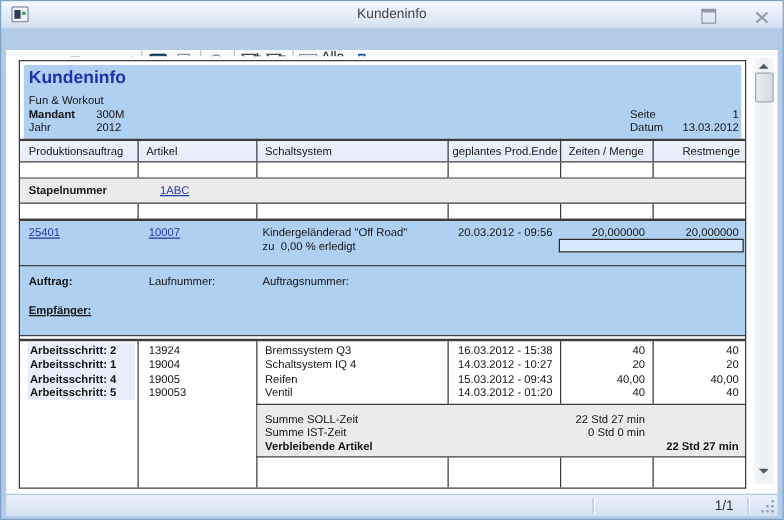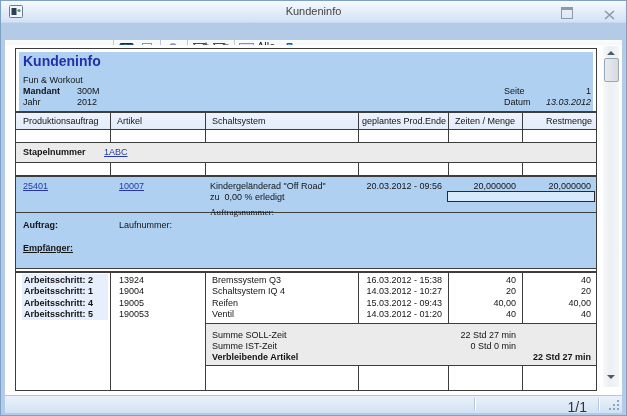--- a/index.html
+++ b/index.html
@@ -30,21 +30,21 @@
   .band-gray{background:#ebebeb;}
   .report-title{position:absolute;font-size:14px;font-weight:bold;color:#2231aa;}
   .pbox{position:absolute;border:1px solid #2a2a2a;background:#d7e9fa;box-sizing:border-box;}
   .vscroll{position:absolute;right:3px;top:1px;width:16px;height:341px;background:linear-gradient(90deg,#f6f8fa,#edf0f3 40%,#f3f5f7);}
   .sc-arrow{position:absolute;left:4px;width:0;height:0;border-left:4px solid transparent;border-right:4px solid transparent;}
   .sc-up{top:5px;border-bottom:4px solid #4d5a68;}
   .sc-down{bottom:8px;border-top:4px solid #4d5a68;}
   .sc-thumb{position:absolute;left:1px;top:12px;width:13px;height:22px;background:linear-gradient(90deg,#e8ebee,#d6dbe0);border:1px solid #9aa7b5;border-radius:2px;}
   .statusbar{position:absolute;left:4px;right:4px;bottom:2px;height:17px;background:linear-gradient(#e9f2fb,#d2e2f2);border-top:1px solid #b1c7de;}
   .sb-sep{position:absolute;top:2px;bottom:2px;width:1px;background:#b4c8dd;box-shadow:1px 0 0 #fff;}
-  .sb-text{position:absolute;top:3px;font-size:14px;color:#333;}
+  .sb-text{position:absolute;top:3px;font-size:11px;color:#333;}
 </style>
 </head>
 <body>
 
 <div class="window">
 
   <div class="titlebar">
     <svg class="win-icon" width="14" height="13" viewBox="0 0 14 13">
       <rect x="0.5" y="0.5" width="13" height="12" rx="1" fill="#f2f5f9" stroke="#6a7b94"></rect>
       <rect x="2.5" y="3" width="5" height="7" fill="#2d3e57"></rect>
@@ -148,21 +148,21 @@
         <div class="rect band-blue" style="left:3px;top:3px;width:574px;height:59px;"></div>
         <div class="report-title" style="left:7px;top:4px;">Kundeninfo</div>
         <div class="cell" style="left:7px;top:26px;">Fun &amp; Workout</div>
         <div class="cell" style="left:7px;top:37px;font-weight:bold;">Mandant</div>
         <div class="cell" style="left:61px;top:37px;">300M</div>
         <div class="cell" style="left:7px;top:48px;">Jahr</div>
         <div class="cell" style="left:61px;top:48px;">2012</div>
         <div class="cell" style="left:488px;top:37px;">Seite</div>
         <div class="cell rt" style="left:520px;top:37px;width:55px;">1</div>
         <div class="cell" style="left:488px;top:48px;">Datum</div>
-        <div class="cell rt" style="left:520px;top:48px;width:55px;font-style:italic;">13.03.2012</div>
+        <div class="cell rt" style="left:520px;top:48px;width:55px;">13.03.2012</div>
 
         <div class="hline" style="left:0;top:62px;width:580px;height:2px;"></div>
         <div class="rect band-hdr" style="left:0;top:64px;width:580px;height:16px;"></div>
         <div class="hline" style="left:0;top:80px;width:580px;"></div>
         <div class="vline" style="left:94px;top:62px;height:18px;"></div>
         <div class="vline" style="left:189px;top:62px;height:18px;"></div>
         <div class="vline" style="left:342px;top:62px;height:18px;"></div>
         <div class="vline" style="left:432px;top:62px;height:18px;"></div>
         <div class="vline" style="left:506px;top:62px;height:18px;"></div>
         <div class="cell" style="left:7px;top:67px;">Produktionsauftrag</div>
@@ -175,21 +175,21 @@
         <div class="hline" style="left:0;top:93px;width:580px;"></div>
         <div class="vline" style="left:94px;top:81px;height:12px;"></div>
         <div class="vline" style="left:189px;top:81px;height:12px;"></div>
         <div class="vline" style="left:342px;top:81px;height:12px;"></div>
         <div class="vline" style="left:432px;top:81px;height:12px;"></div>
         <div class="vline" style="left:506px;top:81px;height:12px;"></div>
 
         <div class="rect band-gray" style="left:0;top:94px;width:580px;height:19px;"></div>
         <div class="hline" style="left:0;top:113px;width:580px;"></div>
         <div class="cell b" style="left:7px;top:98px;">Stapelnummer</div>
-        <a class="cell lnk" href="#" style="left:88px;top:98px;">1ABC</a>
+        <a class="cell lnk" href="#" style="left:112px;top:98px;">1ABC</a>
 
         <div class="hline" style="left:0;top:126px;width:580px;"></div>
         <div class="vline" style="left:94px;top:114px;height:12px;"></div>
         <div class="vline" style="left:189px;top:114px;height:12px;"></div>
         <div class="vline" style="left:342px;top:114px;height:12px;"></div>
         <div class="vline" style="left:432px;top:114px;height:12px;"></div>
         <div class="vline" style="left:506px;top:114px;height:12px;"></div>
 
         <div class="hline" style="left:0;top:126px;width:580px;height:2px;"></div>
         <div class="rect band-blue" style="left:0;top:128px;width:580px;height:91px;"></div>
@@ -198,21 +198,21 @@
         <a class="cell lnk" href="#" style="left:7px;top:132px;">25401</a>
         <a class="cell lnk" href="#" style="left:103px;top:132px;">10007</a>
         <div class="cell" style="left:194px;top:132px;">Kindergeländerad "Off Road"</div>
         <div class="cell" style="left:194px;top:143px;white-space:pre;">zu  0,00 % erledigt</div>
         <div class="cell rt" style="left:330px;top:132px;width:96px;">20.03.2012 - 09:56</div>
         <div class="cell rt" style="left:420px;top:132px;width:80px;">20,000000</div>
         <div class="cell rt" style="left:495px;top:132px;width:80px;">20,000000</div>
         <div class="pbox" style="left:431px;top:142px;width:148px;height:11px;"></div>
         <div class="cell b" style="left:7px;top:171px;">Auftrag:</div>
         <div class="cell" style="left:103px;top:171px;">Laufnummer:</div>
-        <div class="cell" style="left:194px;top:158px;font-family:Liberation Serif, serif;">Auftragsnummer:</div>
+        <div class="cell" style="left:194px;top:171px;">Auftragsnummer:</div>
         <div class="cell b" style="left:7px;top:194px;text-decoration:underline;">Empfänger:</div>
 
         <div class="hline" style="left:0;top:222px;width:580px;height:2px;"></div>
         <div class="rect" style="left:6px;top:225px;width:86px;height:46px;background:#e7effc;"></div>
         <div class="vline" style="left:94px;top:224px;height:117px;"></div>
         <div class="vline" style="left:189px;top:224px;height:117px;"></div>
         <div class="vline" style="left:342px;top:224px;height:50px;"></div>
         <div class="vline" style="left:432px;top:224px;height:50px;"></div>
         <div class="vline" style="left:506px;top:224px;height:50px;"></div>
         <div class="vline" style="left:342px;top:317px;height:24px;"></div>

